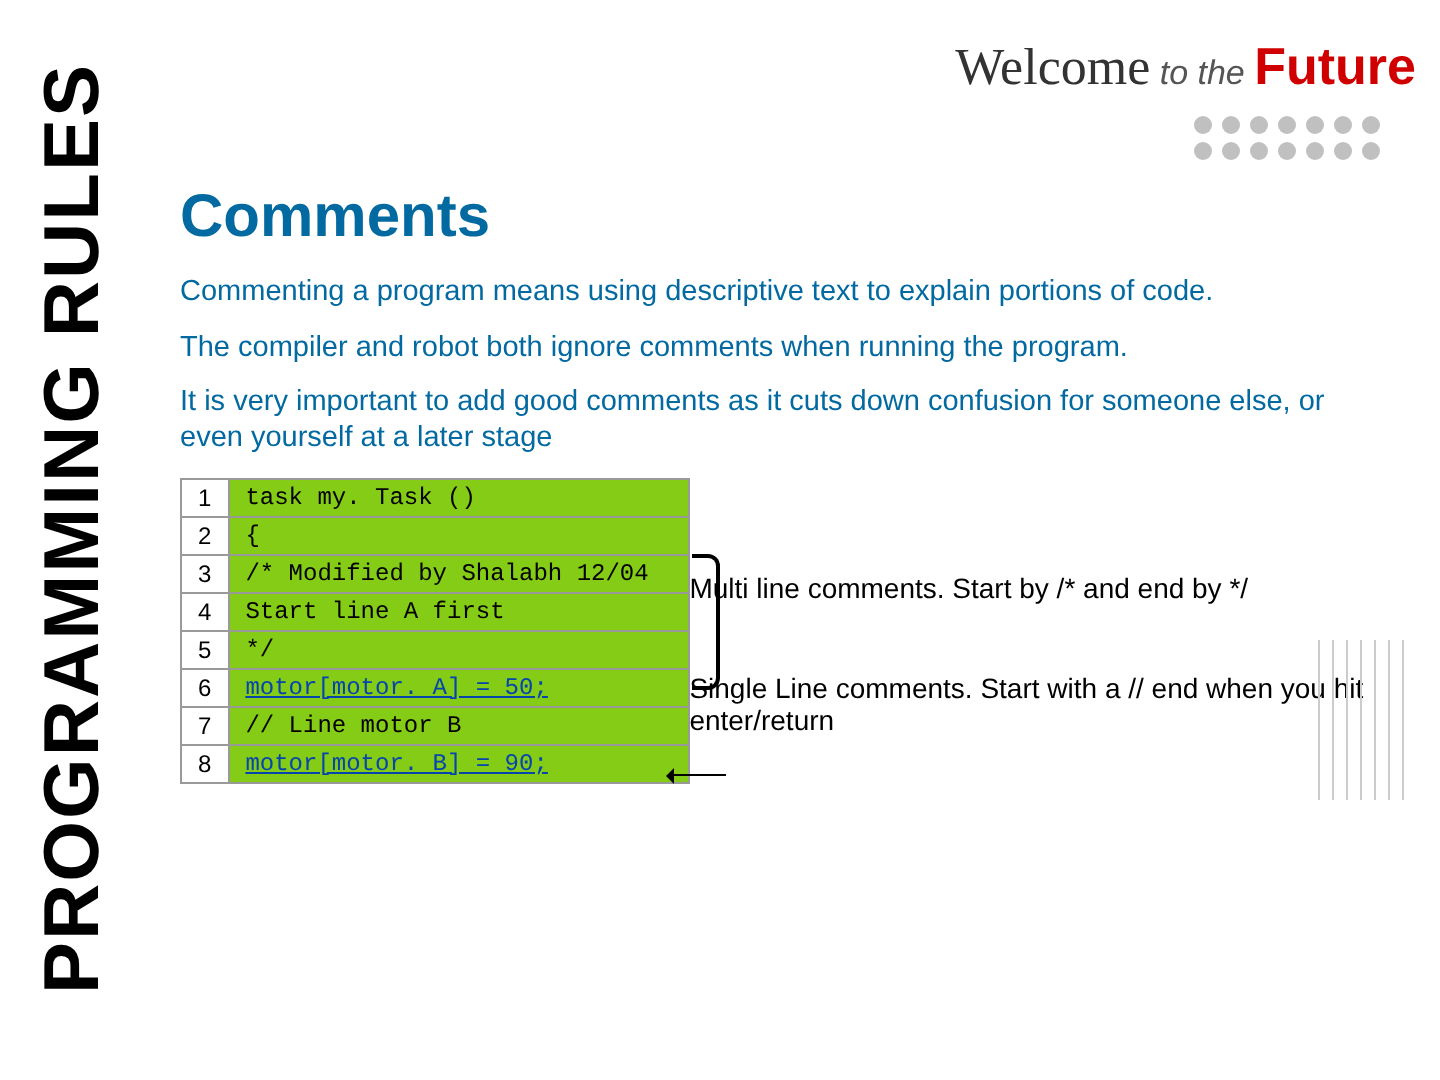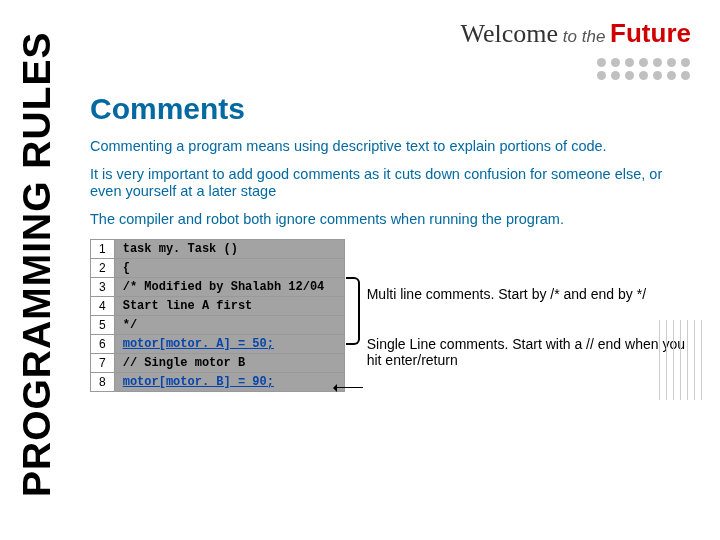--- a/index.html
+++ b/index.html
@@ -19,21 +19,21 @@
     font-size: 39px;
     font-weight: bold;
     color: #000;
     letter-spacing: 1px;
     white-space: nowrap;
     width: 460px;
     text-align: left;
   }
   .header {
     position: absolute;
-    right: 29px;
+    right: 12px;
     top: 18px;
     text-align: right;
   }
   .welcome {
     font-family: Georgia, 'Times New Roman', serif;
     font-size: 26px;
     color: #333;
   }
   .welcome-to {
     font-style: italic;
@@ -98,27 +98,25 @@
     white-space: nowrap;
   }
   .code-table td.ln {
     background: #fff;
     text-align: center;
     width: 22px;
     font-family: Arial, sans-serif;
     color: #000;
   }
   .code-table td.code {
-    background: #a3a3a3;
+    background: #84cc16;
     min-width: 230px;
-    font-weight: bold;
   }
   .annotations {
     flex: 1;
-    padding-left: 22px;
     font-size: 14px;
     color: #000;
     position: relative;
     display: flex;
     flex-direction: column;
     justify-content: center;
     gap: 30px;
   }
   .annot-multi {
     margin-top: 24px;
@@ -193,22 +191,22 @@
     <span></span>
     <span></span>
     <span></span>
     <span></span>
     <span></span>
 </div>
 
 <div class="content">
   <div class="title">Comments</div>
   <div class="para">Commenting a program means using descriptive text to explain portions of code.</div>
+  <div class="para">The compiler and robot both ignore comments when running the program.</div>
   <div class="para">It is very important to add good comments as it cuts down confusion for someone else, or even yourself at a later stage</div>
-  <div class="para">The compiler and robot both ignore comments when running the program.</div>
 
   <div class="code-annot">
     <table class="code-table">
       <tbody>
           <tr>
             <td class="ln">1</td>
             <td class="code">task my. Task ()</td>
           </tr>
       <tr>
             <td class="ln">2</td>
@@ -225,21 +223,21 @@
       <tr>
             <td class="ln">5</td>
             <td class="code">*/</td>
           </tr>
       <tr>
             <td class="ln">6</td>
             <td class="code under-links">motor[motor. A] = 50;</td>
           </tr>
       <tr>
             <td class="ln">7</td>
-            <td class="code">// Single motor B</td>
+            <td class="code">// Line motor B</td>
           </tr>
       <tr>
             <td class="ln">8</td>
             <td class="code under-links">motor[motor. B] = 90;</td>
           </tr>
     </tbody>
       </table>
 
     <div class="annotations">
       <div class="brace"></div>

